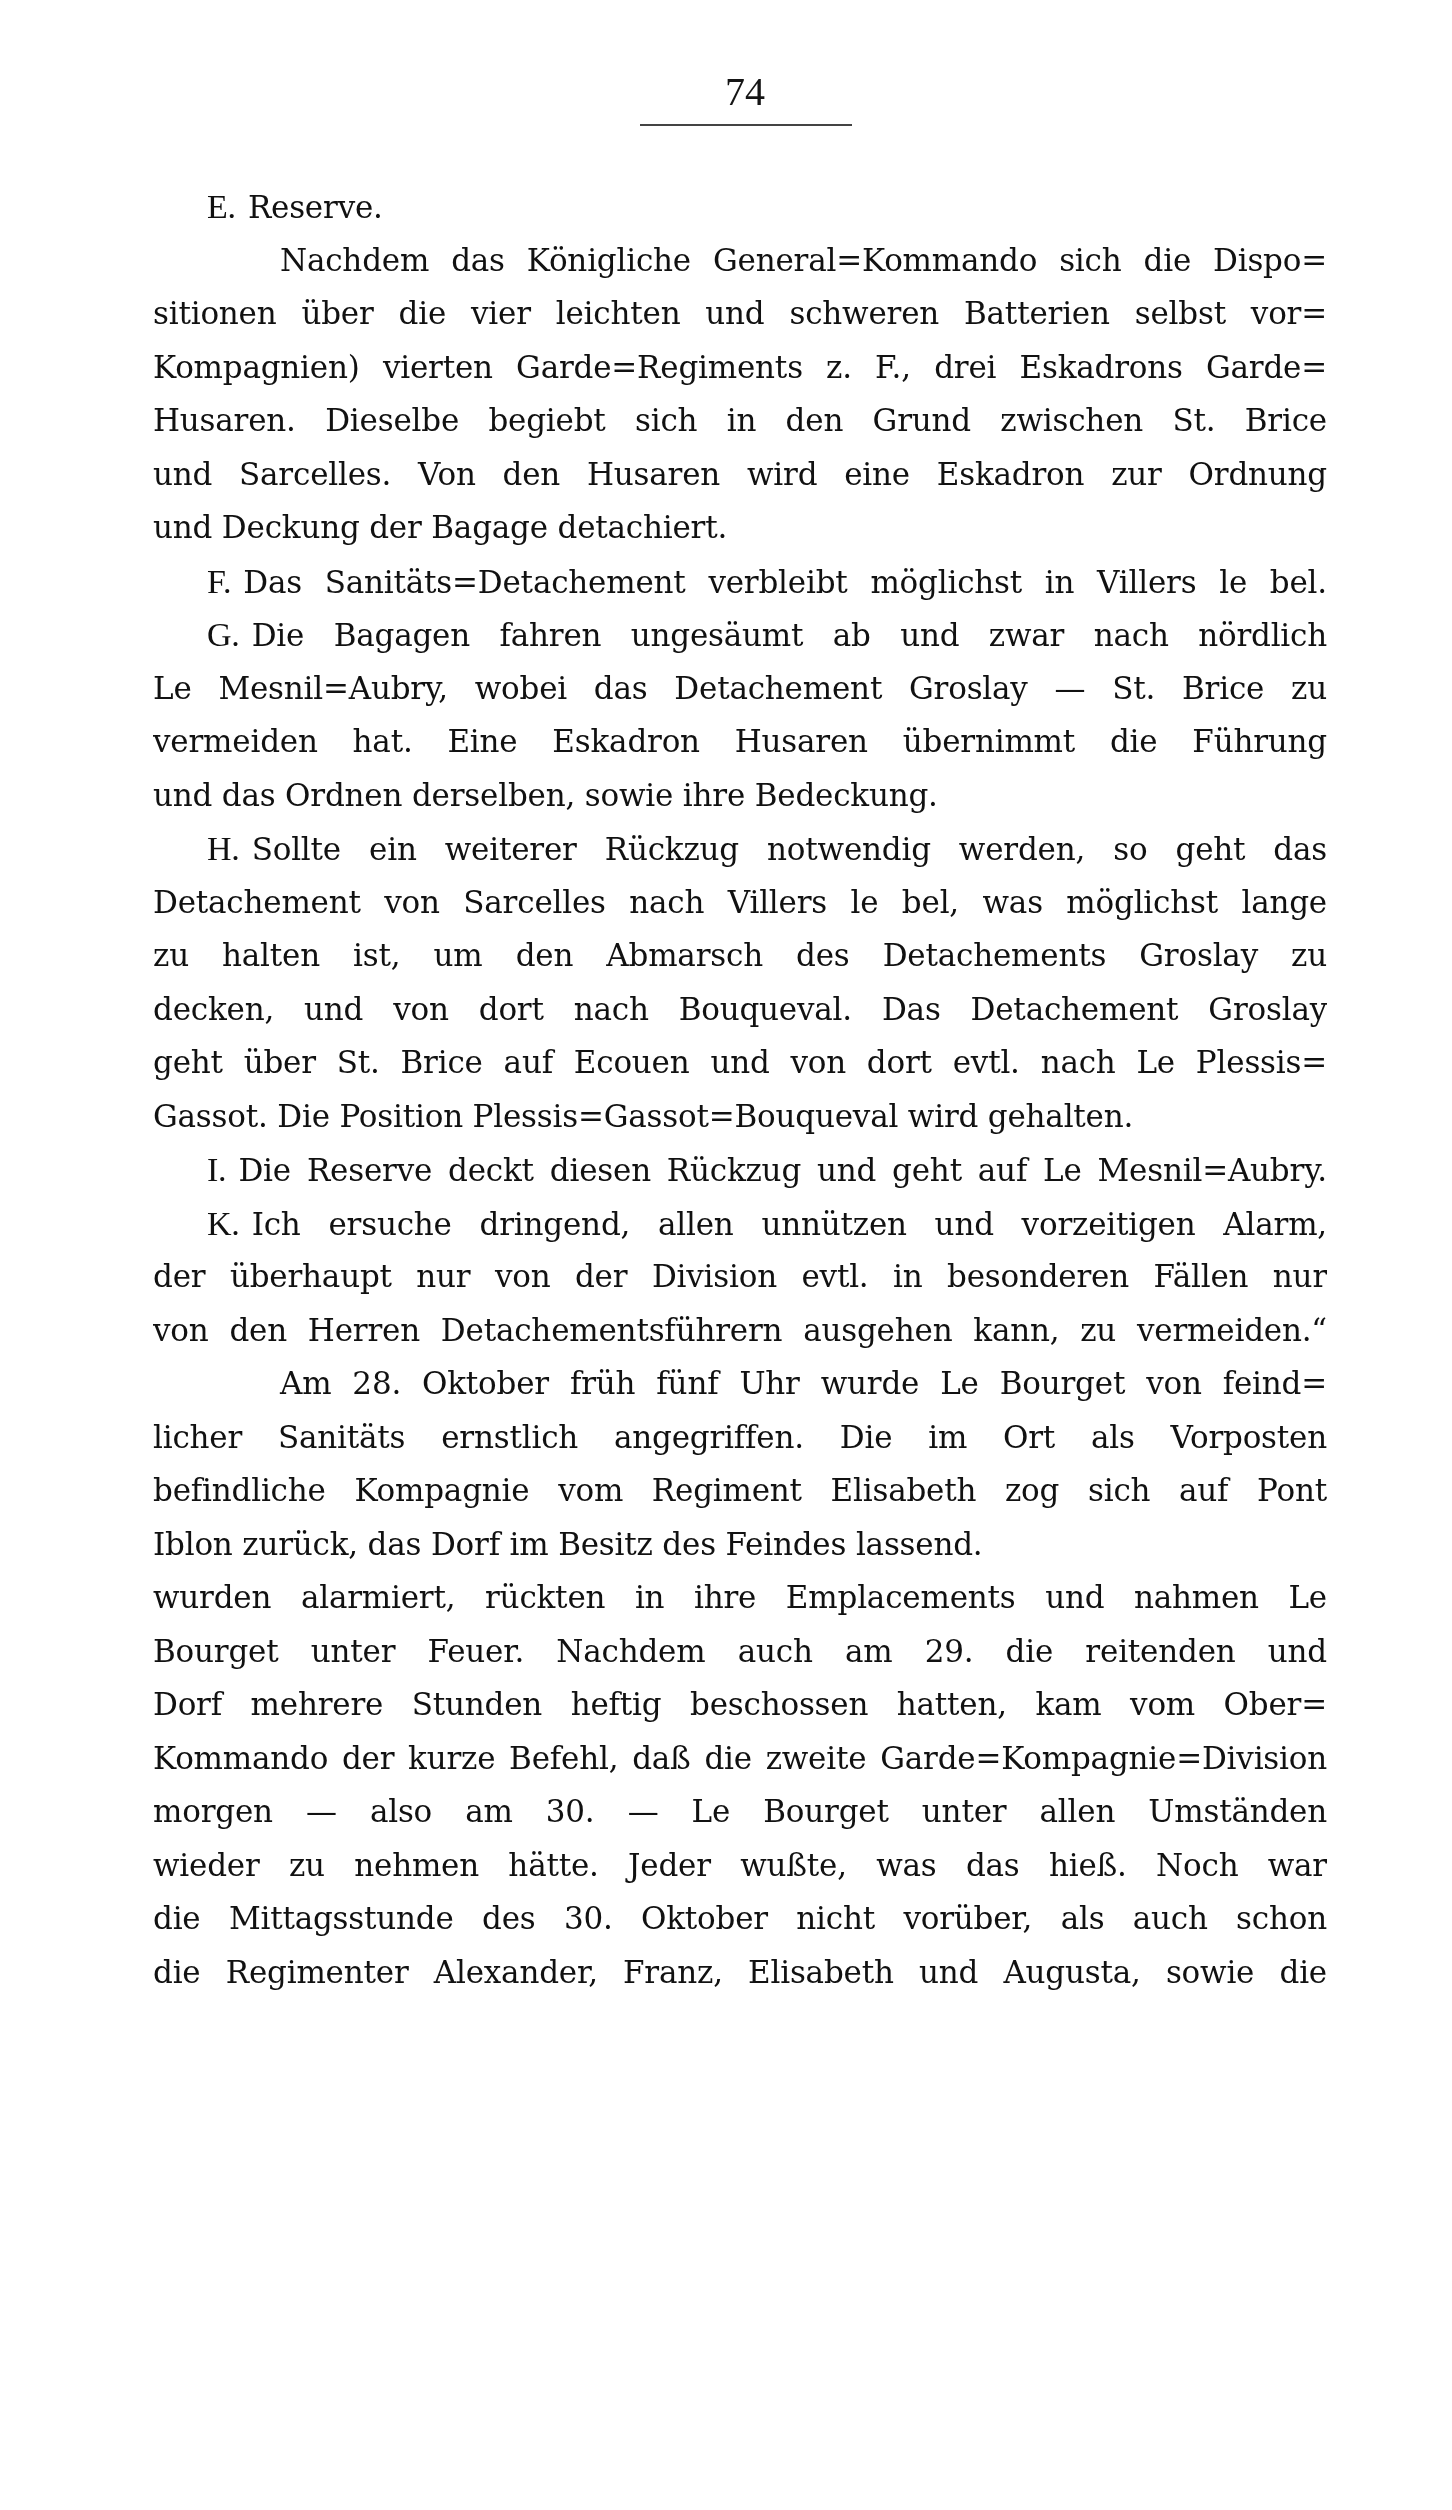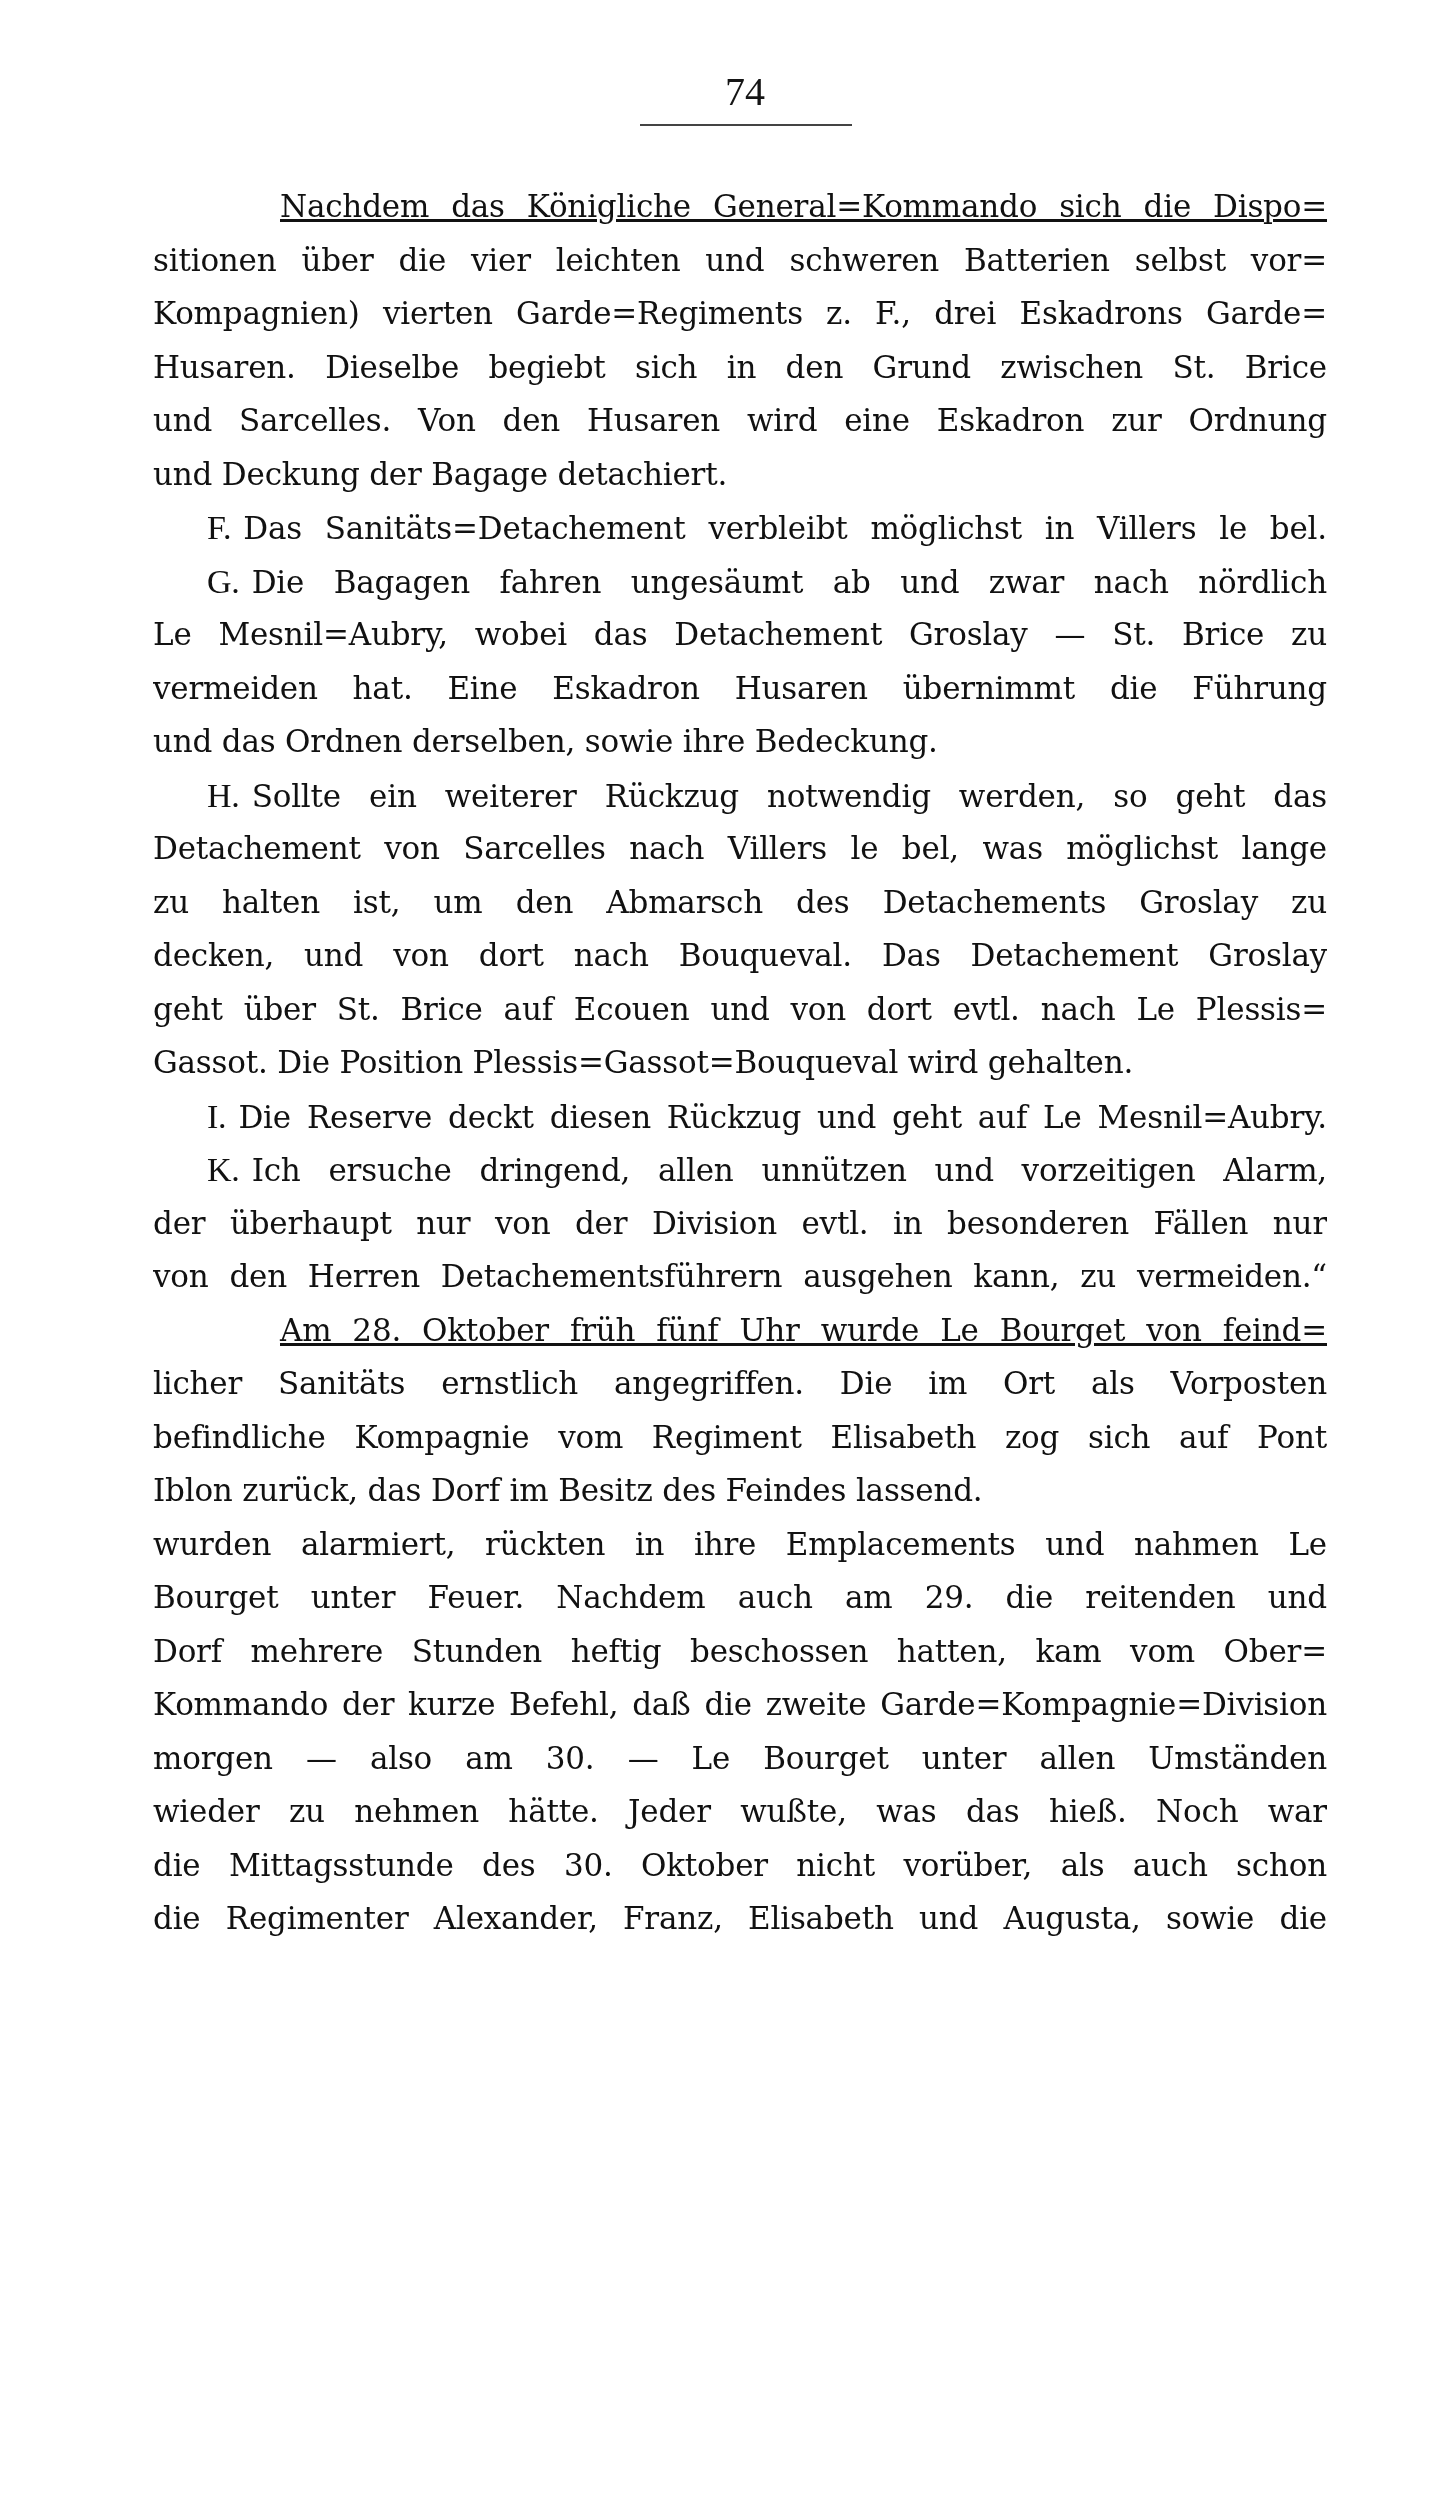--- a/index.html
+++ b/index.html
@@ -48,36 +48,37 @@
     white-space: nowrap;
     text-align: justify;
     text-align-last: justify;
     overflow: hidden;
     letter-spacing: -0.2px;
   }
   .line.last {
     text-align-last: left;
   }
   .indent-label { padding-left: 54px; }
-  .indent-para  { padding-left: 127px; text-decoration: underline; }
+  .indent-para  { padding-left: 127px; }
   .label {
     font-family: "Liberation Serif", serif;
     font-size: 34px;
     margin-right: 12px;
   }
 </style>
 </head>
 <body>
 
 <div>
   <div class="page-number">74</div>
   <div class="header-rule"></div>
 
   <div class="text-block" id="text-block">
       <div>
+        <div class="line indent-label last"><span class="label">E.</span><span>Reserve.</span></div>
         <div class="line indent-para"><span>Nachdem das Königliche General=Kommando sich die Dispo=</span></div>
         <div class="line"><span>sitionen über die vier leichten und schweren Batterien selbst vor=</span></div>
         <div class="line"><span>Kompagnien) vierten Garde=Regiments z. F., drei Eskadrons Garde=</span></div>
         <div class="line"><span>Husaren.  Dieselbe begiebt sich in den Grund zwischen St. Brice</span></div>
         <div class="line"><span>und Sarcelles.  Von den Husaren wird eine Eskadron zur Ordnung</span></div>
         <div class="line last"><span>und Deckung der Bagage detachiert.</span></div>
       </div>
       <div>
         <div class="line indent-label"><span class="label">F.</span><span>Das Sanitäts=Detachement verbleibt möglichst in Villers le bel.</span></div>
       </div>

